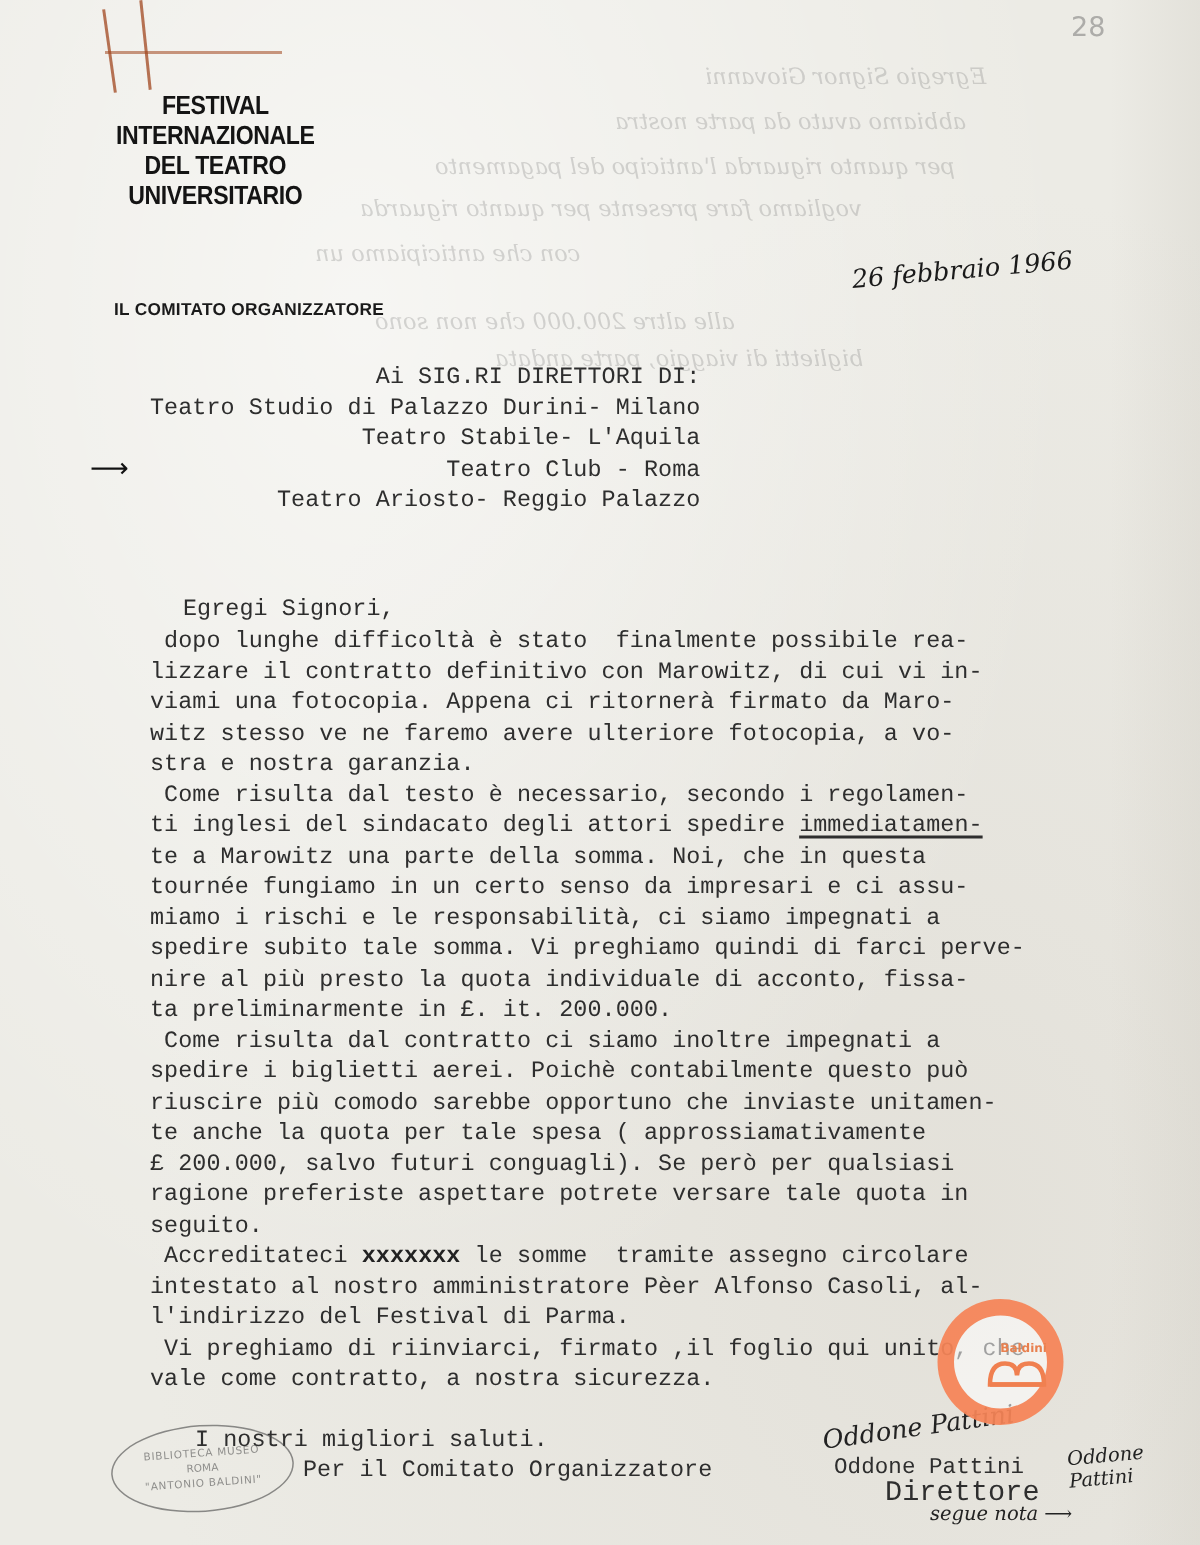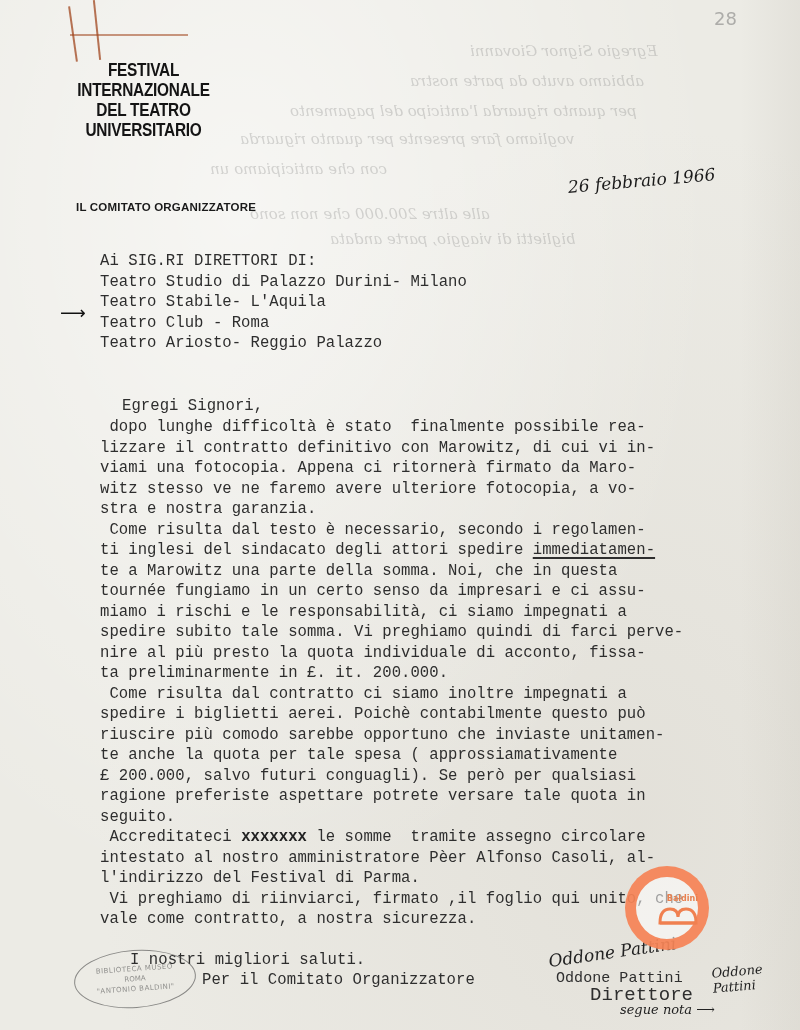--- a/index.html
+++ b/index.html
@@ -55,21 +55,21 @@
   }
   .page-no {
     position: absolute; left: 714px; top: 8px; font-family: "DejaVu Sans", sans-serif;
     font-size: 18px; color: rgba(110,110,110,0.5);
   }
 
   .typed {
     color: #2e2e2e; font-size: 15.6px; line-height: 20.5px; white-space: pre;
     letter-spacing: 0.05px;
   }
-  .recipients { position: absolute; left: 100px; top: 251px; }
+  .recipients { position: absolute; left: 100px; top: 241px; text-align: right; }
   .arrow { position: absolute; left: 60px; top: 302px; font-size: 18px; color: #111;
     font-family: "DejaVu Sans", sans-serif; }
   .salutation { position: absolute; left: 122px; top: 396px; }
   .body { position: absolute; left: 100px; top: 417px; }
   .underl { text-decoration: underline; text-decoration-thickness: 1.5px; text-underline-offset: 3px; }
   .strike { font-weight: bold; color: #222; }
 
   .closing { position: absolute; left: 130px; top: 950px; }
   .signer-label { position: absolute; left: 202px; top: 970px; }
   .signer-name { position: absolute; left: 556px; top: 972px; font-size: 15px; line-height: 14px; color: #2e2e2e; }

